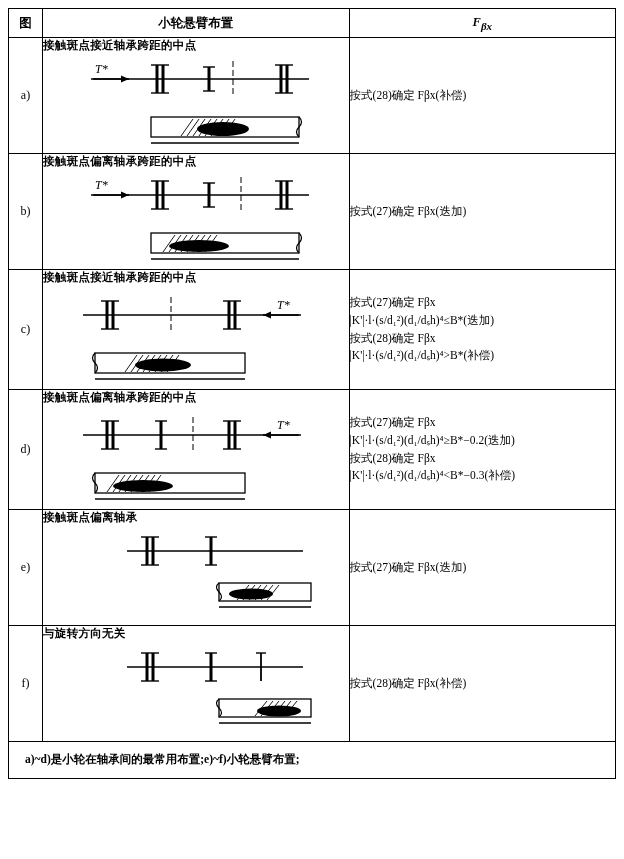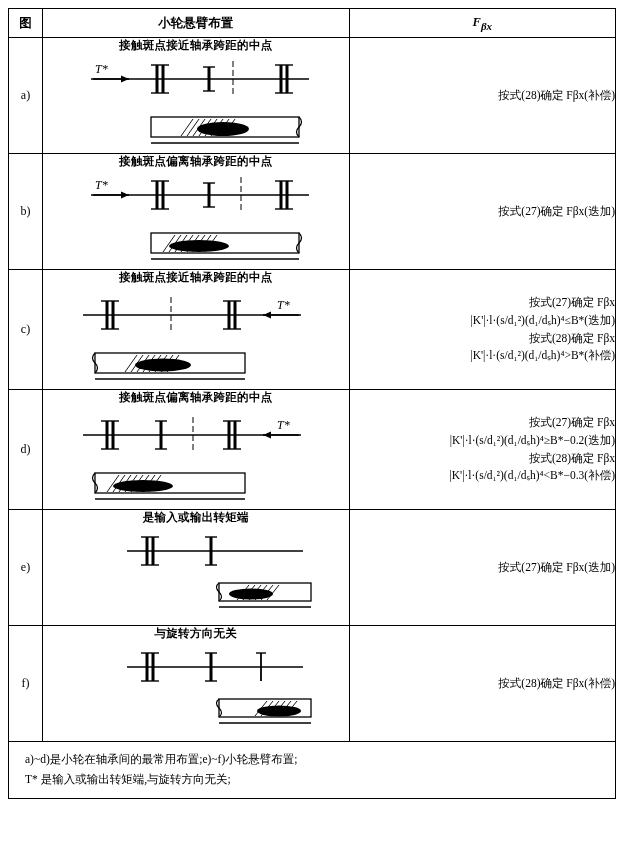--- a/index.html
+++ b/index.html
@@ -44,50 +44,50 @@
   .col-a { width: 34px; }
   .col-b { width: 306px; }
   .col-c { width: 266px; }
 
   .label-cell {
     text-align: center;
     font-size: 12px;
   }
   .mid-cell {
     padding: 6px 4px 8px 4px;
-    text-align: center;
+    text-align: left;
   }
   .mid-title {
     font-weight: bold;
     font-size: 11.5px;
     letter-spacing: 0.3px;
     margin-bottom: 4px;
   }
   .formula-cell {
     padding: 6px 6px 6px 10px;
     font-size: 11.5px;
     line-height: 1.55;
     vertical-align: middle;
   }
-  .formula-cell div { white-space: nowrap; text-align: right; }
+  .formula-cell div { white-space: nowrap; }
   sub.s { font-size: 11px; }
 
   .diagram {
     position: relative;
     margin: 0 auto;
     width: 290px;
   }
   .notes {
     border: 1.6px solid #000;
     border-top: none;
     padding: 7px 10px 9px 16px;
     font-size: 11.5px;
     line-height: 1.75;
   }
-  .notes div { text-indent: 0; }
+  .notes div { text-indent: 0; font-weight: bold; }
   svg { display: block; }
 </style>
 </head>
 <body>
 
 <div class="page">
   <table class="main">
     <colgroup>
       <col class="col-a">
       <col class="col-b">
@@ -289,21 +289,21 @@
           <div>按式(27)确定 Fβx</div>
           <div>|K'|·l·(s/d₁²)(d₁/dₛh)⁴≥B*−0.2(迭加)</div>
           <div>按式(28)确定 Fβx</div>
           <div>|K'|·l·(s/d₁²)(d₁/dₛh)⁴&lt;B*−0.3(补偿)</div>
         </td>
       </tr>
 
       <tr>
         <td class="label-cell">e)</td>
         <td class="mid-cell">
-          <div class="mid-title">是输入或输出转矩端</div>
+          <div class="mid-title">接触斑点偏离轴承</div>
           <div class="diagram" style="height:96px">
             <svg width="290" height="96" viewBox="0 0 290 96">
               <line x1="76" y1="22" x2="252" y2="22" stroke="#000" stroke-width="1.4"></line>
 
               <line x1="96" y1="8" x2="96" y2="36" stroke="#000" stroke-width="3"></line>
               <line x1="102" y1="8" x2="102" y2="36" stroke="#000" stroke-width="3"></line>
               <line x1="90" y1="8" x2="108" y2="8" stroke="#000" stroke-width="1.4"></line>
               <line x1="90" y1="36" x2="108" y2="36" stroke="#000" stroke-width="1.4"></line>
 
               <line x1="160" y1="8" x2="160" y2="36" stroke="#000" stroke-width="3"></line>
@@ -363,15 +363,14 @@
         </td>
         <td class="formula-cell">
           <div>按式(28)确定 Fβx(补偿)</div>
         </td>
       </tr>
     </tbody>
   </table>
 
   <div class="notes">
     <div>a)~d)是小轮在轴承间的最常用布置;e)~f)小轮悬臂布置;</div>
-    <div>T* 是输入或输出转矩端,与旋转方向无关;</div>
   </div>
 </div>
 
 </body></html>

